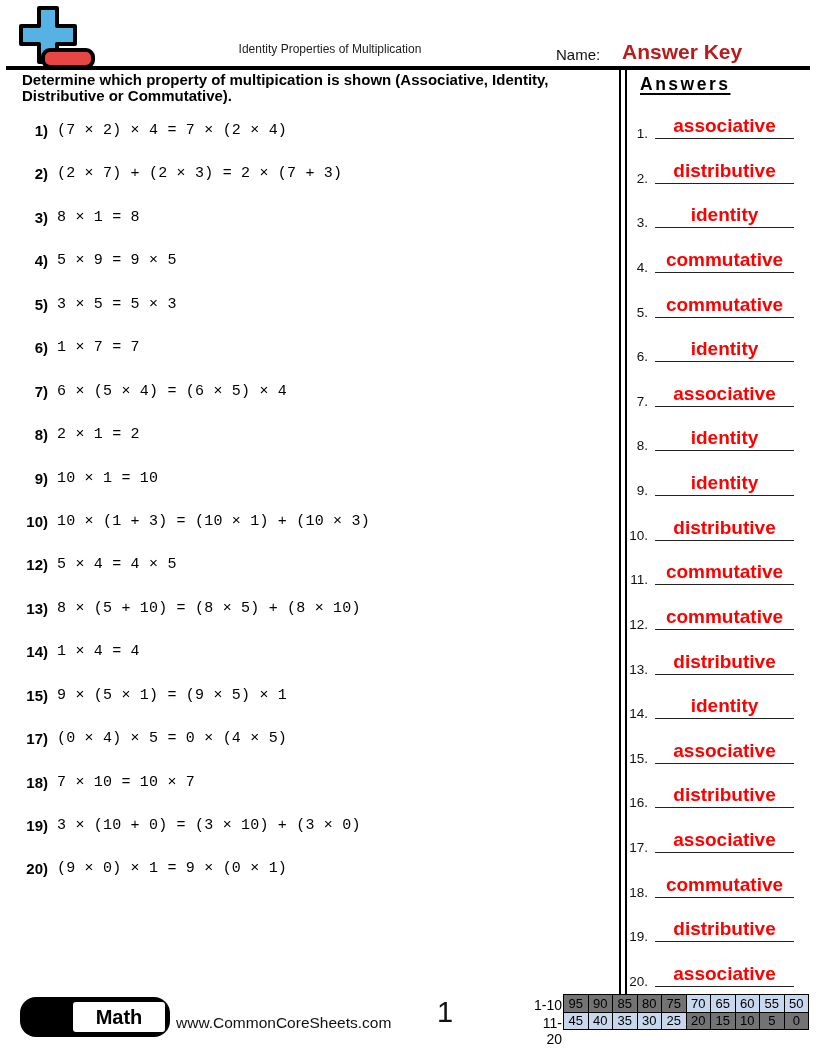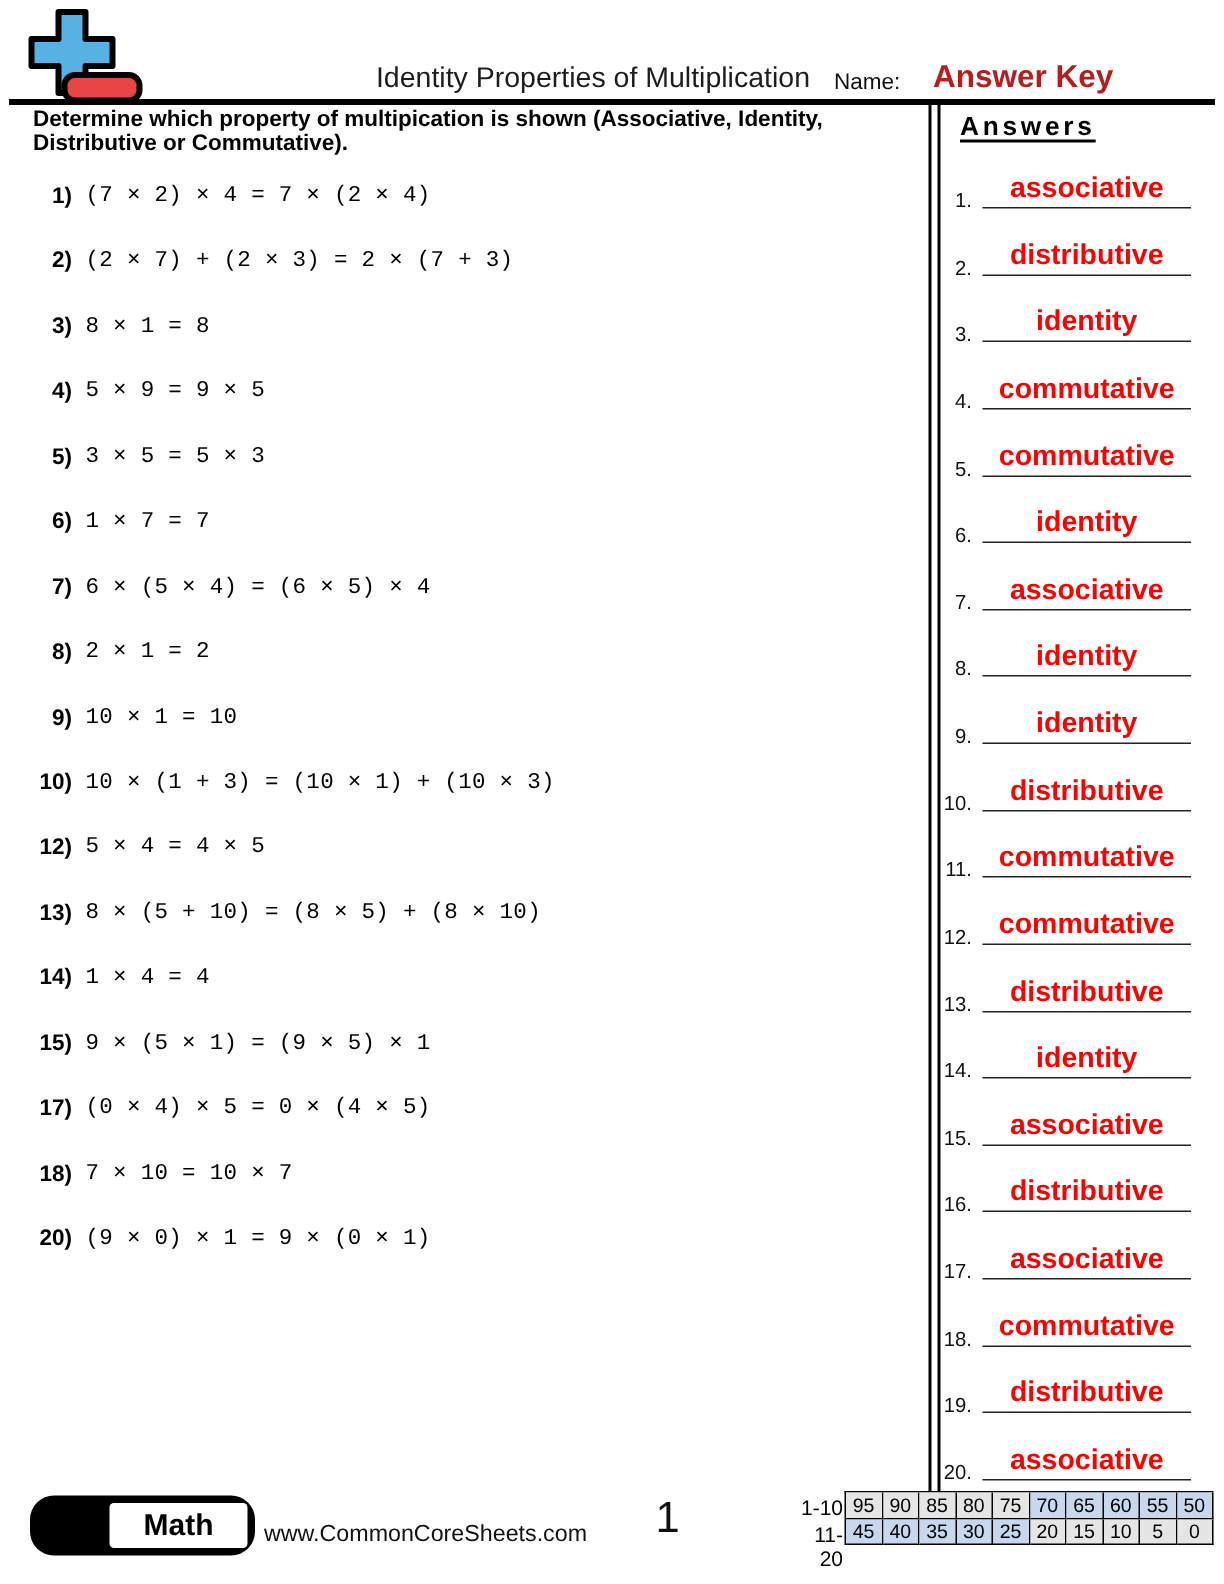--- a/index.html
+++ b/index.html
@@ -1,22 +1,22 @@
 <!DOCTYPE html>
 <html><head>
 <meta charset="utf-8">
 <style>
   html,body { margin:0; padding:0; background:#fff; }
   .page { position:relative; width:816px; height:1056px; background:#ffffff;
           font-family:"Liberation Sans", sans-serif; overflow:hidden; }
 
   
   .logo { position:absolute; left:12px; top:4px; width:88px; height:68px; }
-  .page-title { position:absolute; left:120px; top:42px; width:420px; text-align:right;
-                font-size:19px; color:#1d1d1d; }
+  .page-title { position:absolute; left:120px; top:42px; width:420px; text-align:center;
+                font-size:12px; color:#1d1d1d; }
   .name-label { position:absolute; left:556px; top:46px; font-size:15px; color:#111; }
   .answer-key { position:absolute; left:622px; top:40px; font-size:21px; font-weight:700; color:#b91c1c; }
   .h-rule { position:absolute; left:6px; top:66px; width:804px; height:4px; background:#000; }
 
   .instructions { position:absolute; left:22px; top:72px; width:600px;
                   font-size:15px; font-weight:700; line-height:16px; color:#000; }
 
   
   .vline { position:absolute; top:70px; height:924px; width:2px; background:#000; }
   .vline.v1 { left:619px; } .vline.v2 { left:625px; }
@@ -50,21 +50,21 @@
                 font-weight:700; font-size:20px; color:#000;margin-left:48px; }
   .site-url { position:absolute; left:176px; top:1014px; font-size:15.5px; color:#111; }
   .page-num { position:absolute; left:425px; top:996px; width:40px; text-align:center;
               font-size:29px; color:#111; }
   .score-label { position:absolute; width:34px; text-align:right; font-size:14px; color:#000; }
   .score-label.r1 { left:528px; top:997px; } .score-label.r2 { left:528px; top:1015px; }
   .score-wrap { position:absolute; left:563px; top:994px; border-left:1.5px solid #000; border-top:1.5px solid #000; }
   .score-row { display:flex; }
   .score-cell { width:23.5px; height:16.5px; border-right:1.5px solid #000; border-bottom:1.5px solid #000;
                 display:flex; align-items:center; justify-content:center; font-size:13px; color:#000;
-                background:#e5e5e5; }
+                background:#737373; }
   .score-cell.hl { background:#c7d7ee; }
 </style>
 </head>
 <body>
 
 <div class="page">
 
   <svg class="logo" viewBox="0 0 88 68">
     <path d="M27 4 h18 v18 h18 v18 h-18 v18 h-18 v-18 h-18 v-18 h18 z" stroke="#000" stroke-width="4" stroke-linejoin="round" fill="#55b2e3"></path>
     <rect x="31" y="46" width="50" height="17" rx="7" stroke="#000" stroke-width="4" fill="#e84545"></rect>
@@ -158,20 +158,24 @@
       <div class="q-row">
         <span class="q-num">17)</span>
         <span class="q-eq">(0 × 4) × 5 = 0 × (4 × 5)</span>
       </div>
 
       <div class="q-row">
         <span class="q-num">18)</span>
         <span class="q-eq">7 × 10 = 10 × 7</span>
       </div>
 
+      <div class="q-row">
+        <span class="q-num">19)</span>
+        <span class="q-eq">3 × (10 + 0) = (3 × 10) + (3 × 0)</span>
+      </div>
 
       <div class="q-row">
         <span class="q-num">20)</span>
         <span class="q-eq">(9 × 0) × 1 = 9 × (0 × 1)</span>
       </div>
     </div>
 
   <div class="answers-list">
 
       <div class="a-row">

